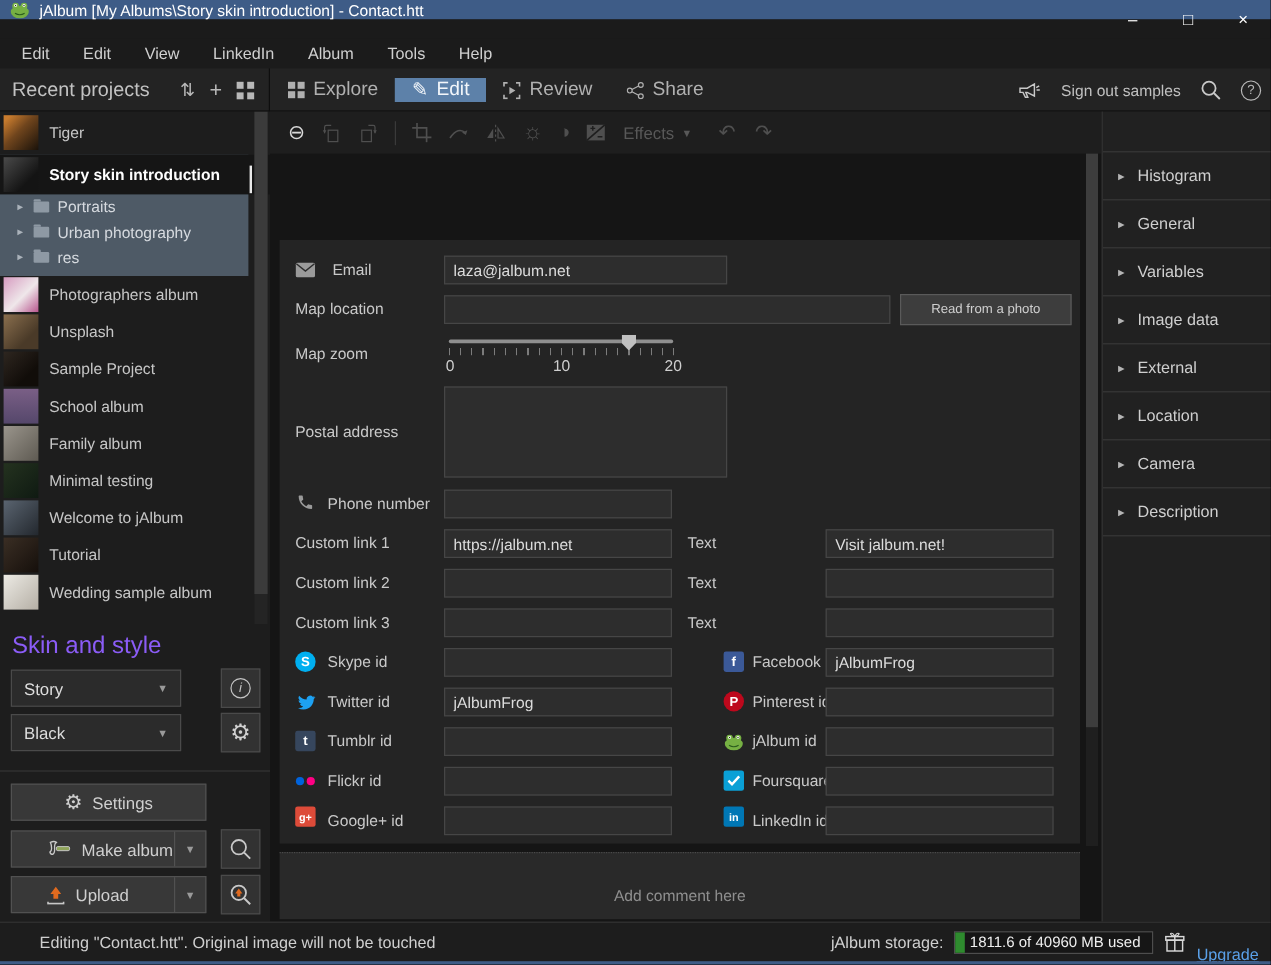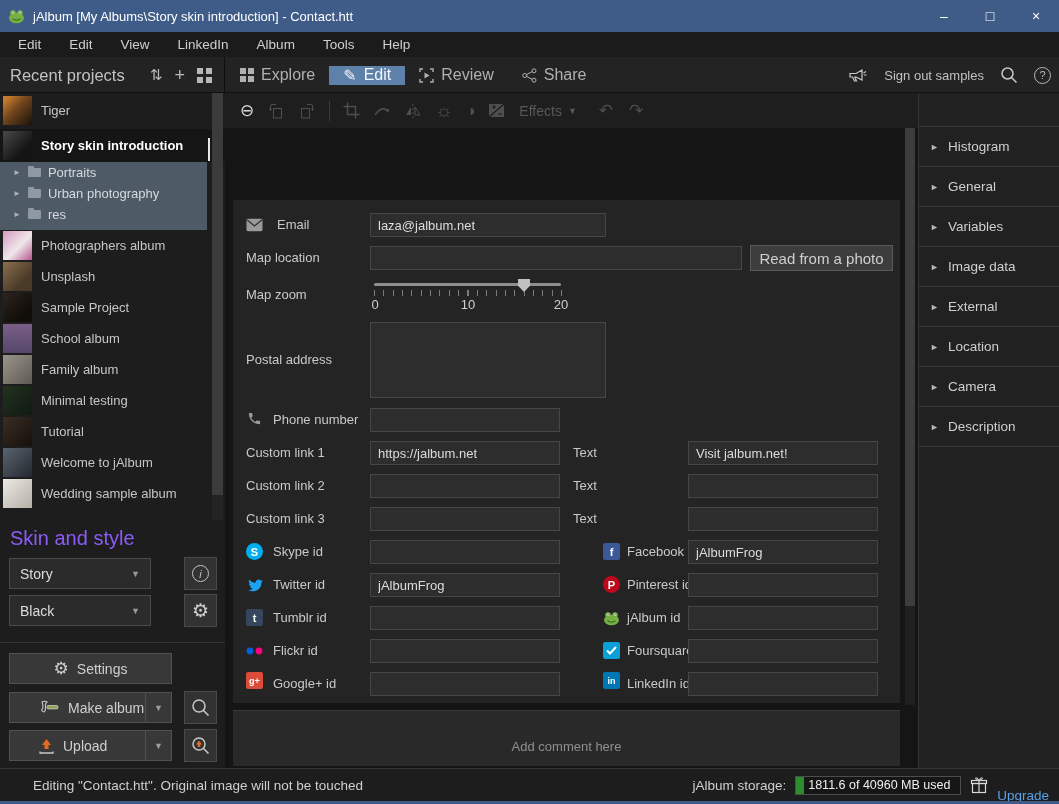--- a/index.html
+++ b/index.html
@@ -1,21 +1,21 @@
 <!DOCTYPE html>
 <html><head>
 <meta charset="utf-8">
 <style>
   html,body{margin:0;padding:0;background:#000;}
   *{box-sizing:border-box;font-family:"Liberation Sans",sans-serif;}
   #app{position:relative;width:1059px;height:804px;background:#1b1b1b;overflow:hidden;}
   .abs{position:absolute;}
 
   
-  .titlebar{left:0;top:0;width:1059px;height:32px;background:#3e5c87;display:flex;align-items:center;color:#fff;}
+  .titlebar{left:0;top:0;width:1059px;height:16px;background:#3e5c87;display:flex;align-items:center;color:#fff;}
   .titlebar .title{font-size:13px;margin-left:8px;}
   .winbtns{position:absolute;right:0;top:0;height:32px;display:flex;align-items:center;}
   .winbtn{width:46px;text-align:center;color:#fff;font-size:14px;cursor:default;}
 
   
   .menubar{left:0;top:32px;width:1059px;height:25px;background:#1b1b1b;display:flex;align-items:center;padding-left:4px;}
   .menuitem{color:#cfcfcf;font-size:13.5px;padding:0 14px;line-height:25px;}
 
   
   .topbar{left:0;top:57px;width:1059px;height:36px;background:#232323;border-bottom:1px solid #101010;}
@@ -70,21 +70,21 @@
   .edit-toolbar{position:absolute;left:0;top:0;width:693px;height:35px;background:#1e1e1e;display:flex;align-items:center;}
   .et-ico{margin-left:13px;color:#4f4f4f;font-size:16px;display:flex;align-items:center;}
   .et-ico.bright{color:#d8d8d8;font-size:17px;}
   .et-div{width:1px;height:20px;background:#3a3a3a;margin-left:13px;}
   .effects{margin-left:14px;color:#585858;font-size:14px;display:flex;gap:6px;align-items:center;}
   .effects .caret{font-size:9px;}
   .formpanel{position:absolute;left:8px;top:107px;width:667px;height:503px;background:#242424;}
   .flabel{position:absolute;color:#c9c9c9;font-size:13px;line-height:24px;height:24px;}
   .tinput{position:absolute;background:#2d2d2d;border:1px solid #464646;color:#dcdcdc;font-size:13px;height:24px;padding:0 7px;outline:none;}
   .tarea{position:absolute;background:#2d2d2d;border:1px solid #464646;color:#dcdcdc;font-size:13px;resize:none;outline:none;}
-  .rbtn{position:absolute;background:#3d3d3d;border:1px solid #5a5a5a;color:#cfcfcf;font-size:15px;height:26px;display:flex;align-items:center;justify-content:center;}
+  .rbtn{position:absolute;background:#3d3d3d;border:1px solid #5a5a5a;color:#cfcfcf;font-size:11px;height:26px;display:flex;align-items:center;justify-content:center;}
   .sico{position:absolute;width:17px;height:17px;display:flex;align-items:center;justify-content:center;font-weight:bold;color:#fff;}
   .mz{position:absolute;left:141px;top:78px;width:187px;height:34px;}
   .mz-track{position:absolute;left:0;top:5px;width:187px;height:3px;background:#8f8f8f;border-radius:2px;}
   .mz-ticks{position:absolute;left:0;top:12px;width:188px;height:6px;background:repeating-linear-gradient(to right,#7c7c7c 0 1px,transparent 1px 9.35px);}
   .mz-thumb{position:absolute;left:144px;top:1px;width:12px;height:13px;background:#c0c0c0;clip-path:polygon(0 0,100% 0,100% 52%,50% 100%,0 52%);}
   .mz-lab{position:absolute;top:19px;color:#cfcfcf;font-size:13px;transform:translateX(-50%);}
   .commentpanel{position:absolute;left:8px;top:617px;width:667px;height:56px;background:#292929;border-top:1px dotted #4a4a4a;display:flex;align-items:center;justify-content:center;}
   .comment-ph{color:#8f8f8f;font-size:13px;margin-top:16px;}
   .main-scroll{position:absolute;left:680px;top:35px;width:10px;height:577px;background:#1f1f1f;}
   .main-thumb{position:absolute;left:0;top:0;width:10px;height:478px;background:#3d3d3d;}
@@ -256,26 +256,26 @@
         </div>
       <div class="proj">
           <span class="thumb t6"></span>
           <span>Family album</span>
         </div>
       <div class="proj">
           <span class="thumb t7"></span>
           <span>Minimal testing</span>
         </div>
       <div class="proj">
+          <span class="thumb t9"></span>
+          <span>Welcome to jAlbum</span>
+        </div>
+      <div class="proj">
           <span class="thumb t8"></span>
           <span>Tutorial</span>
-        </div>
-      <div class="proj">
-          <span class="thumb t9"></span>
-          <span>Welcome to jAlbum</span>
         </div>
       <div class="proj">
           <span class="thumb t10"></span>
           <span>Wedding sample album</span>
         </div>
       <div class="side-scroll">
           <div class="side-thumb"></div>
         </div>
       <div class="sel-caret"></div>
     </div>

